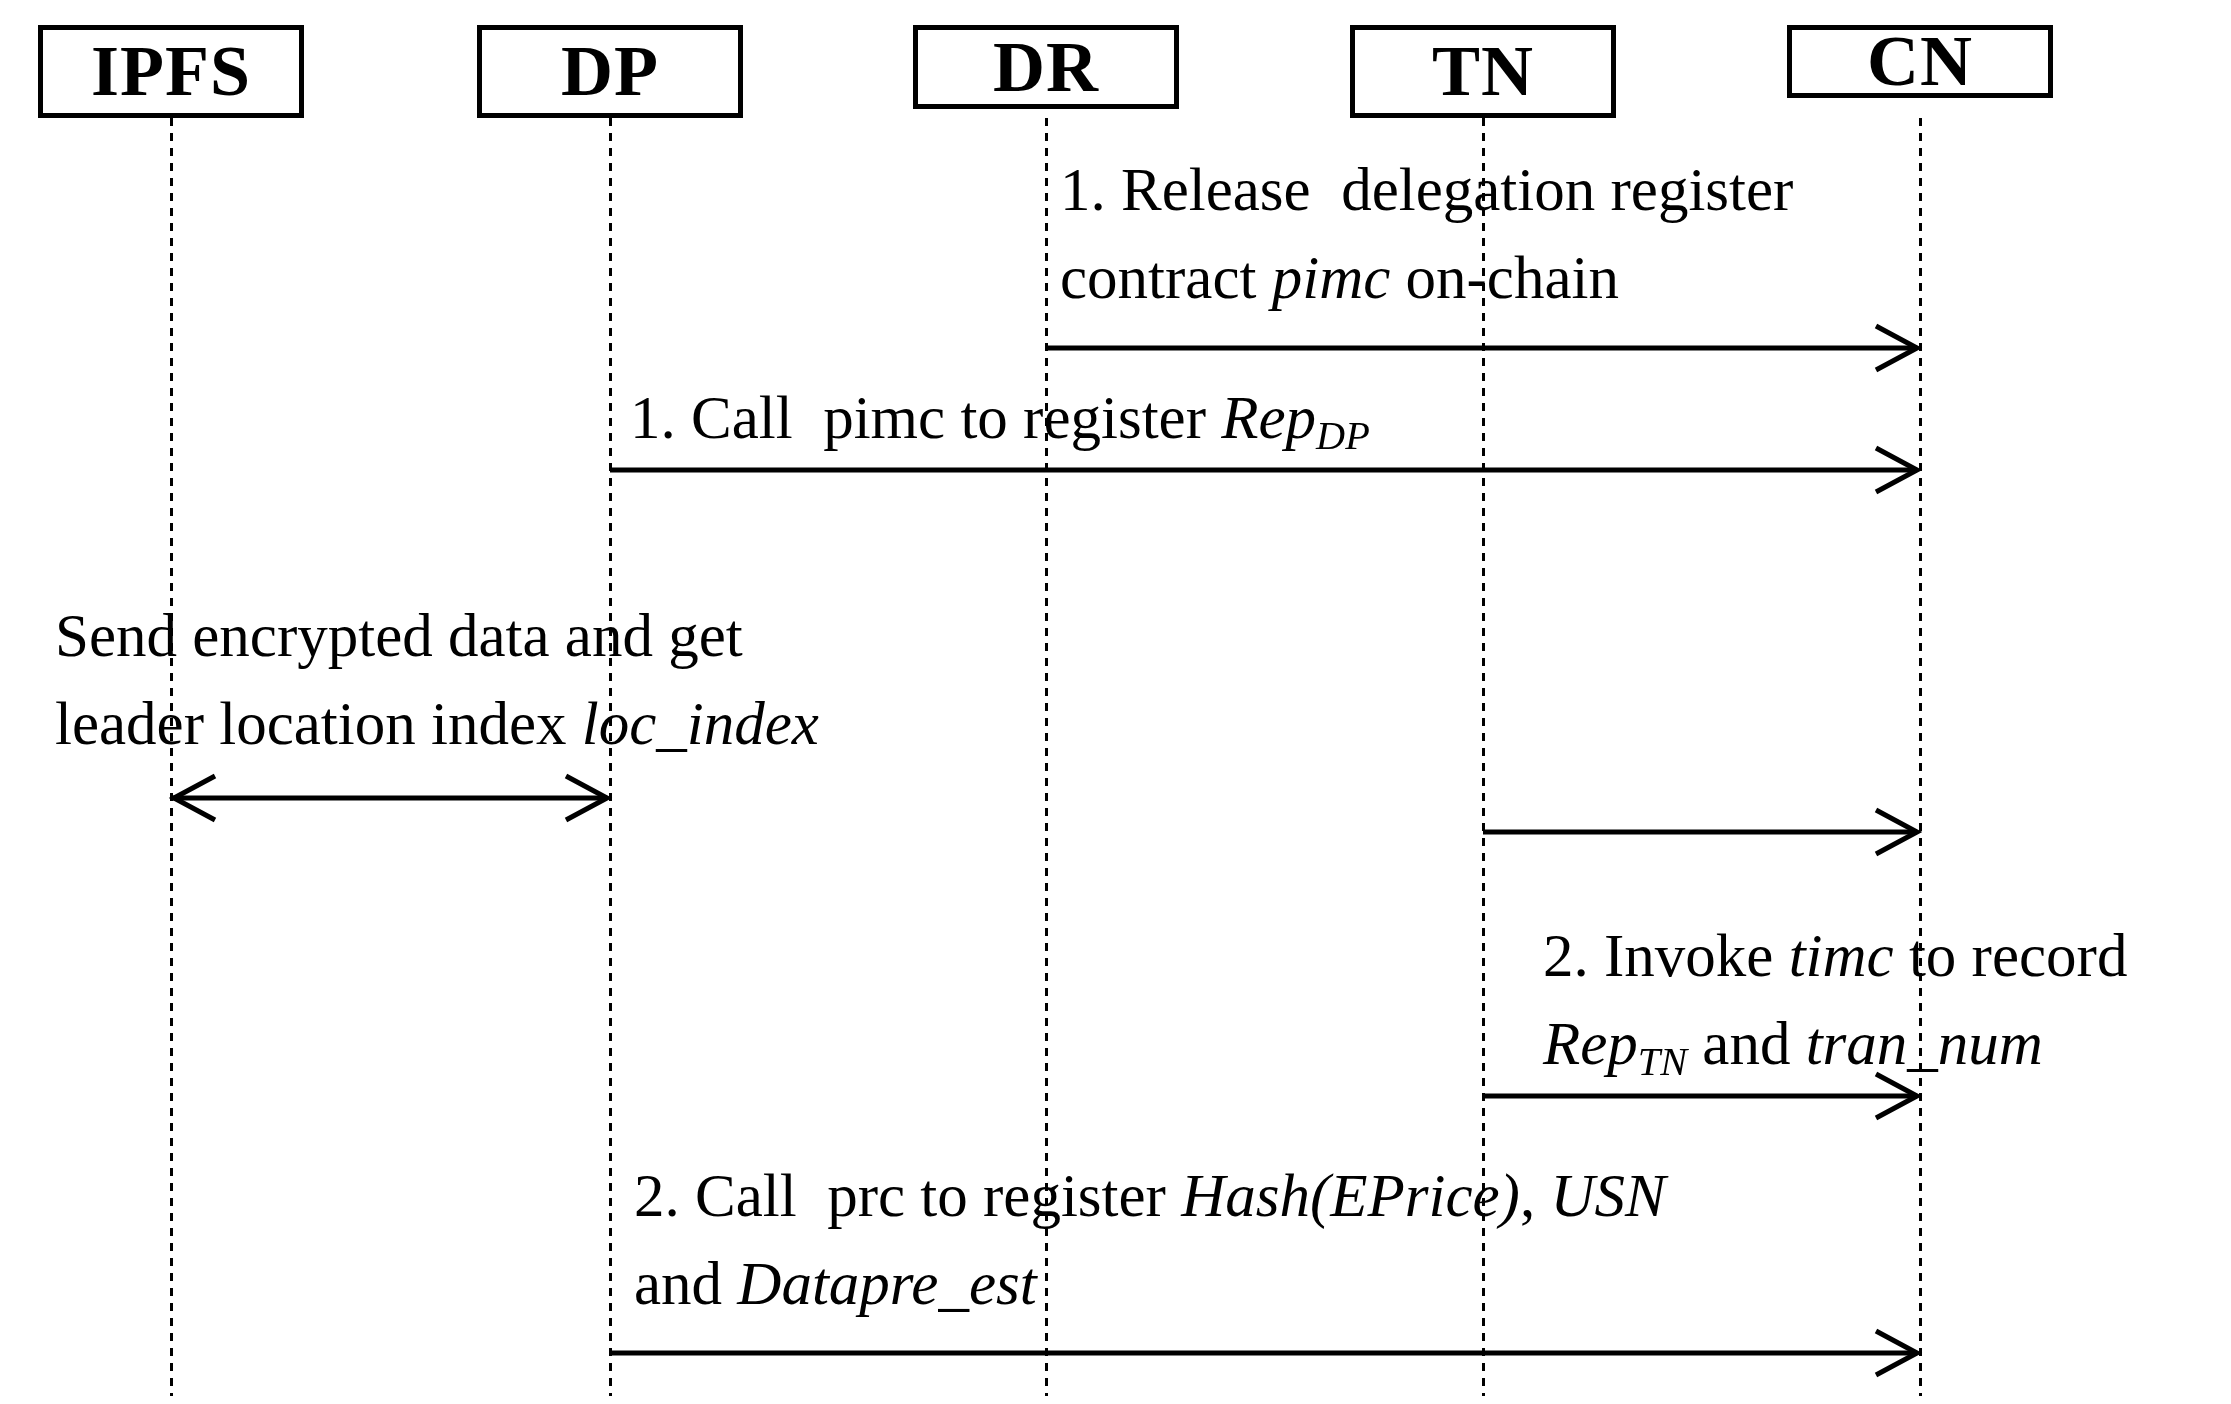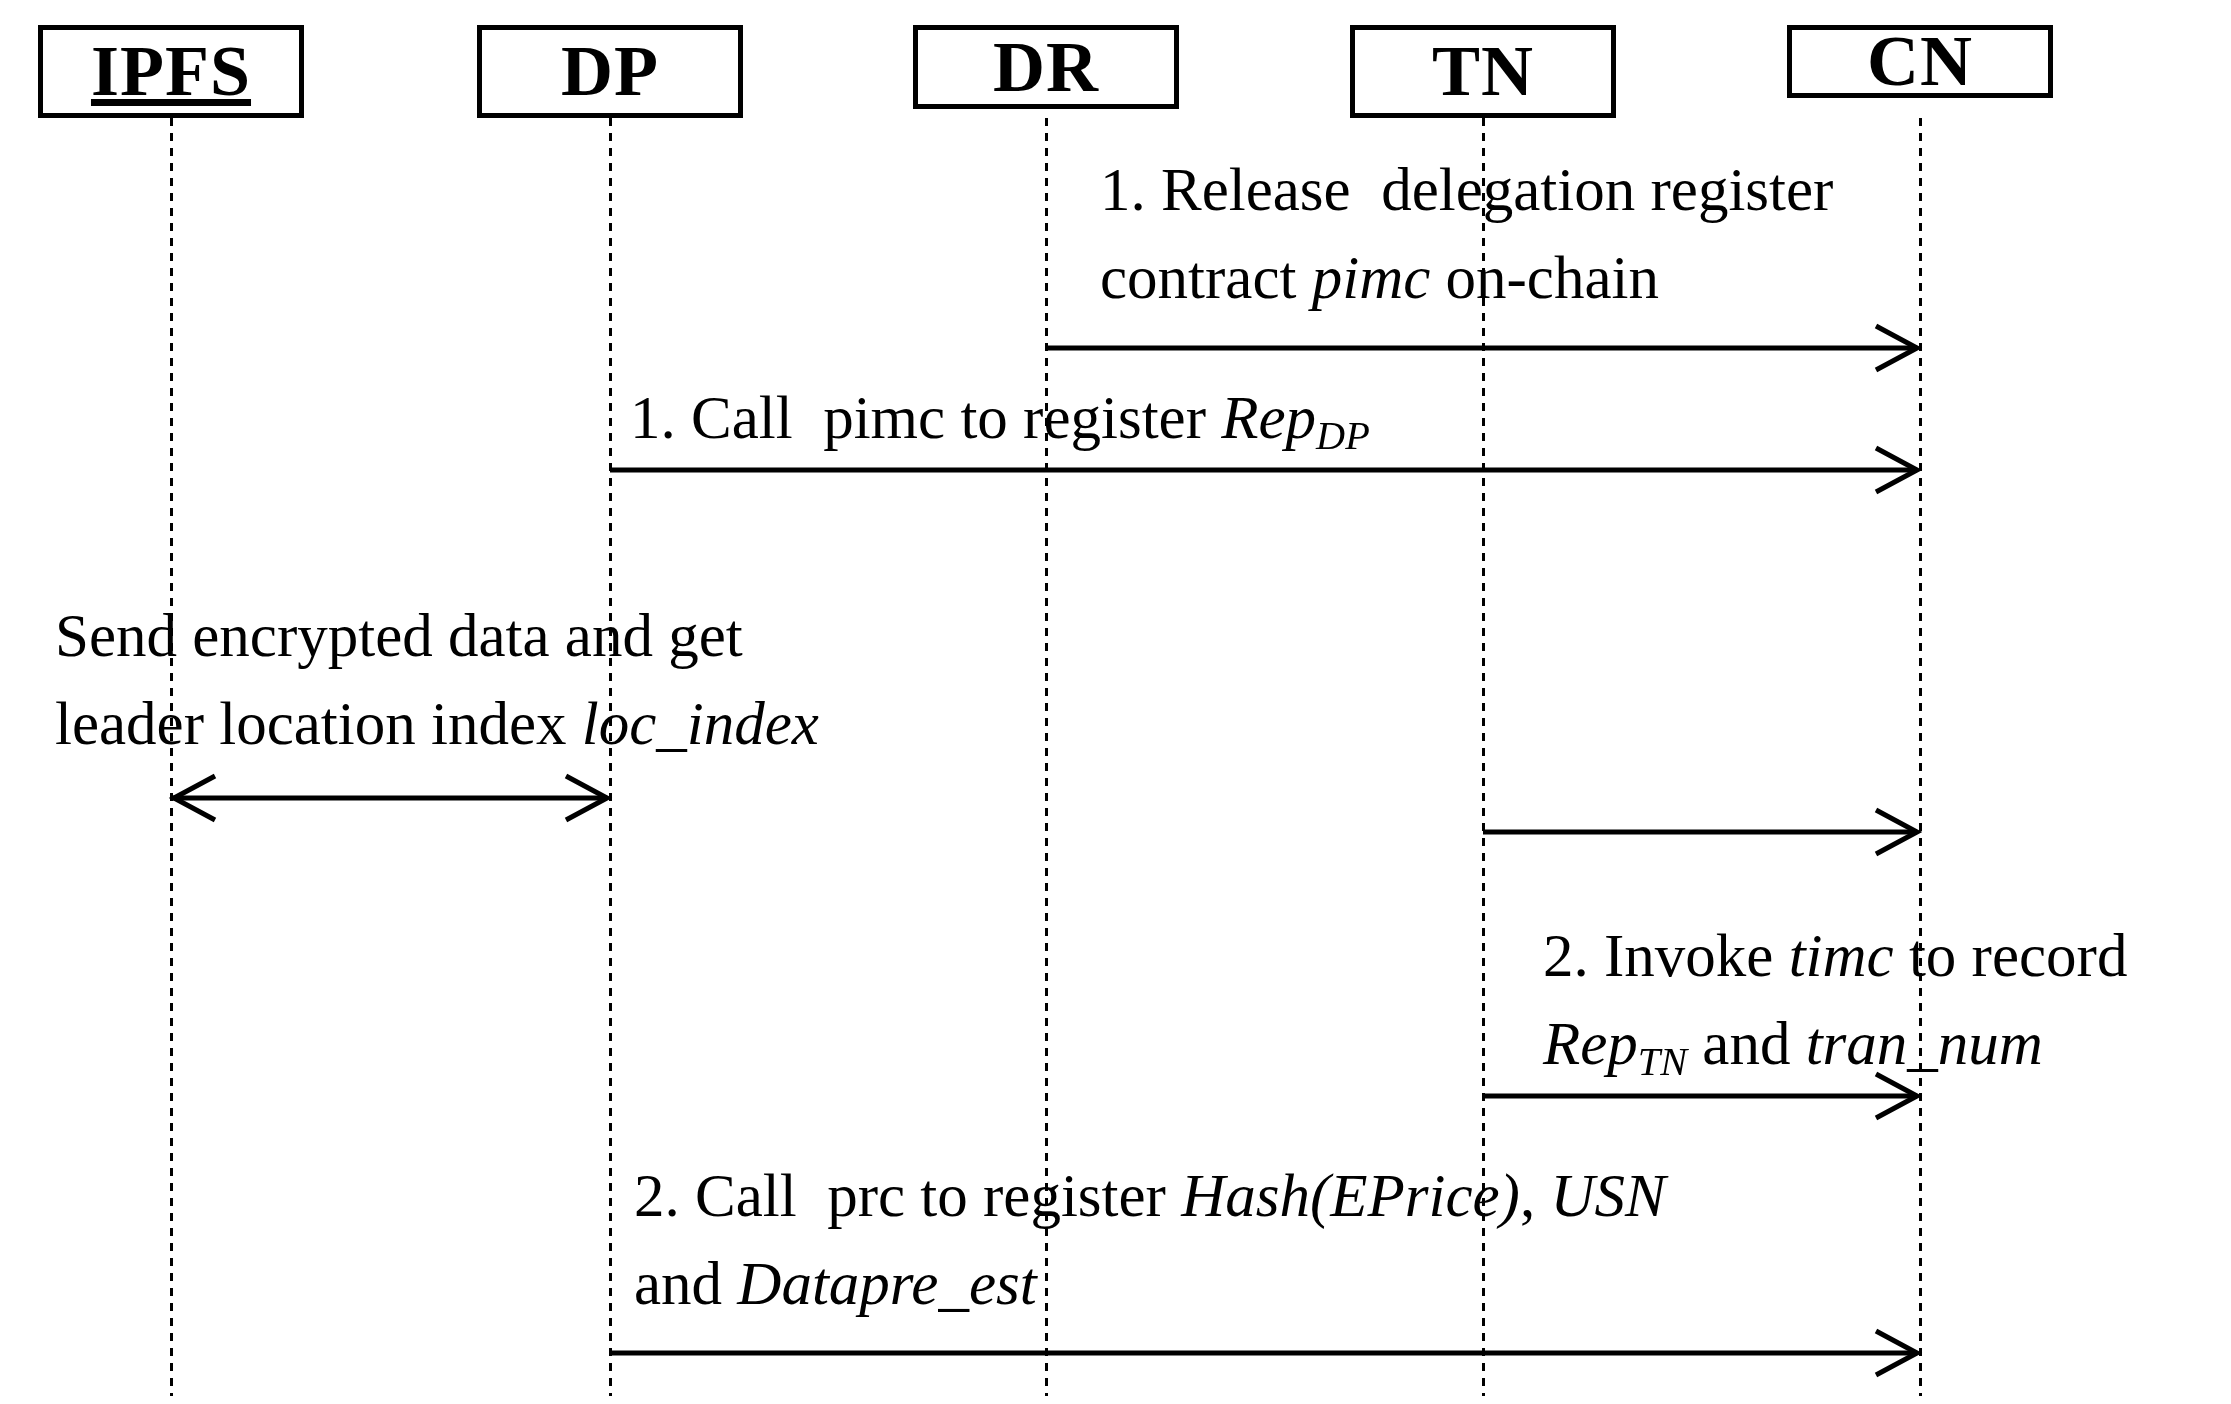--- a/index.html
+++ b/index.html
@@ -58,40 +58,40 @@
     position: absolute;
     overflow: visible;
     z-index: 2;
   }
 </style>
 </head>
 <body>
 
 <div class="diagram">
     <div class="lifeline" style="left: 169.5px; top: 118px; height: 1278px;"></div>
-    <div class="actor-box" style="left: 38px; top: 25px; width: 266px; height: 93px; text-decoration: underline;">
+    <div class="actor-box" style="left: 38px; top: 25px; width: 266px; height: 93px;">
       <span class="actor-label">IPFS</span>
     </div>
     <div class="lifeline" style="left: 608.5px; top: 118px; height: 1278px;"></div>
     <div class="actor-box" style="left: 477px; top: 25px; width: 266px; height: 93px;">
       <span class="actor-label">DP</span>
     </div>
     <div class="lifeline" style="left: 1044.5px; top: 118px; height: 1278px;"></div>
     <div class="actor-box" style="left: 913px; top: 25px; width: 266px; height: 84px; text-align: center;">
       <span class="actor-label">DR</span>
     </div>
     <div class="lifeline" style="left: 1481.5px; top: 118px; height: 1278px;"></div>
     <div class="actor-box" style="left: 1350px; top: 25px; width: 266px; height: 93px;">
       <span class="actor-label">TN</span>
     </div>
     <div class="lifeline" style="left: 1918.5px; top: 118px; height: 1278px;"></div>
     <div class="actor-box" style="left: 1787px; top: 25px; width: 266px; height: 73px;">
       <span class="actor-label">CN</span>
     </div>
-    <div class="msg-label" style="left: 1060px; top: 146px; margin-left: 40px;">
+    <div class="msg-label" style="left: 1060px; top: 146px;">
       <div class="msg-line"><span>1. Release  delegation register</span></div>
       <div class="msg-line"><span>contract </span><span class="it">pimc</span><span> on-chain</span></div>
     </div>
     <svg class="arrow-svg" width="874" height="64" style="left: 1046px; top: 316px;">
       <line x1="0" y1="32" x2="871" y2="32" stroke="#000000" stroke-width="5"></line>
       <polyline points="830,10 871,32 830,54" fill="none" stroke="#000000" stroke-width="5"></polyline>
     </svg>
     <div class="msg-label" style="left: 630px; top: 374px;">
       <div class="msg-line"><span>1. Call  pimc to register </span><span class="it">Rep</span><span class="sub">DP</span></div>
     </div>

